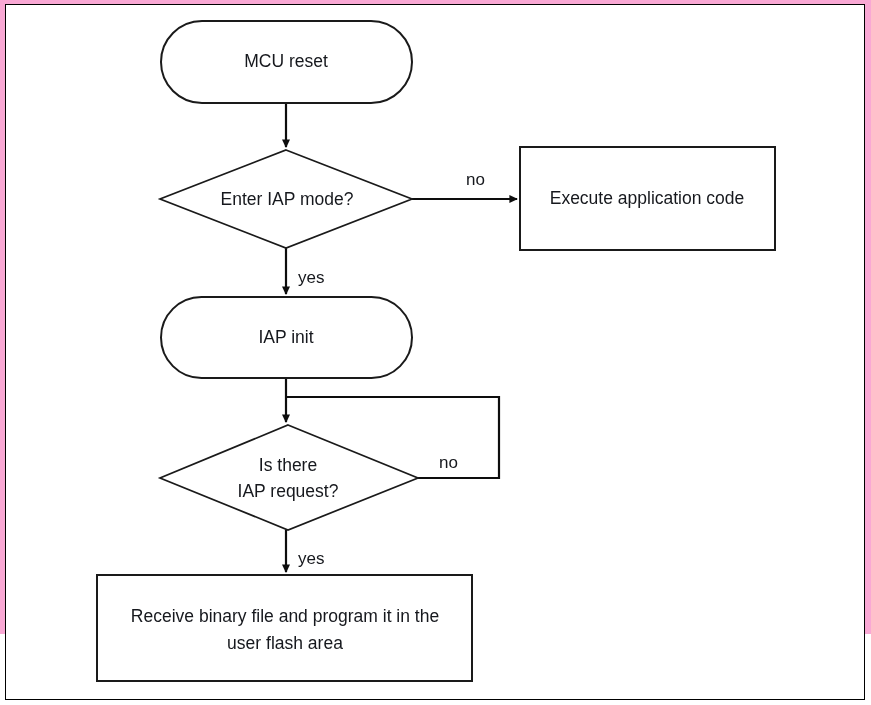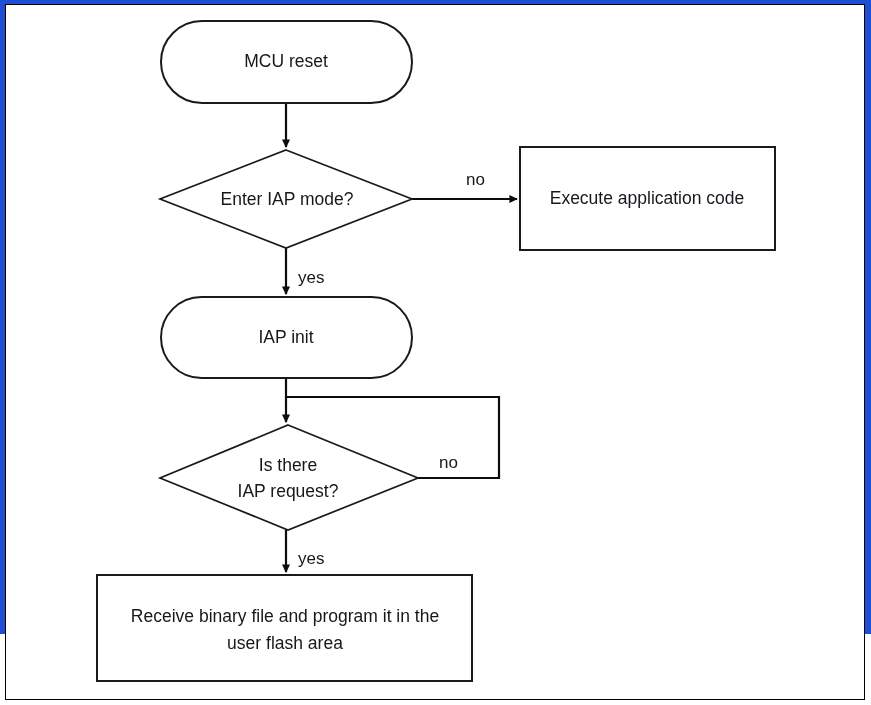--- a/index.html
+++ b/index.html
@@ -11,21 +11,21 @@
   body {
     width: 871px;
     height: 705px;
     font-family: "Liberation Sans", sans-serif;
     overflow: hidden;
   }
   #figure-root {
     position: relative;
     width: 871px;
     height: 634px;
-    background: #1d4ed8;
+    background: #f9a8d4;
   }
   #figure-frame {
     position: absolute;
     left: 5px;
     top: 4px;
     width: 860px;
     height: 696px;
     border: 1.5px solid #000000;
     box-sizing: border-box;
     background: #ffffff;

